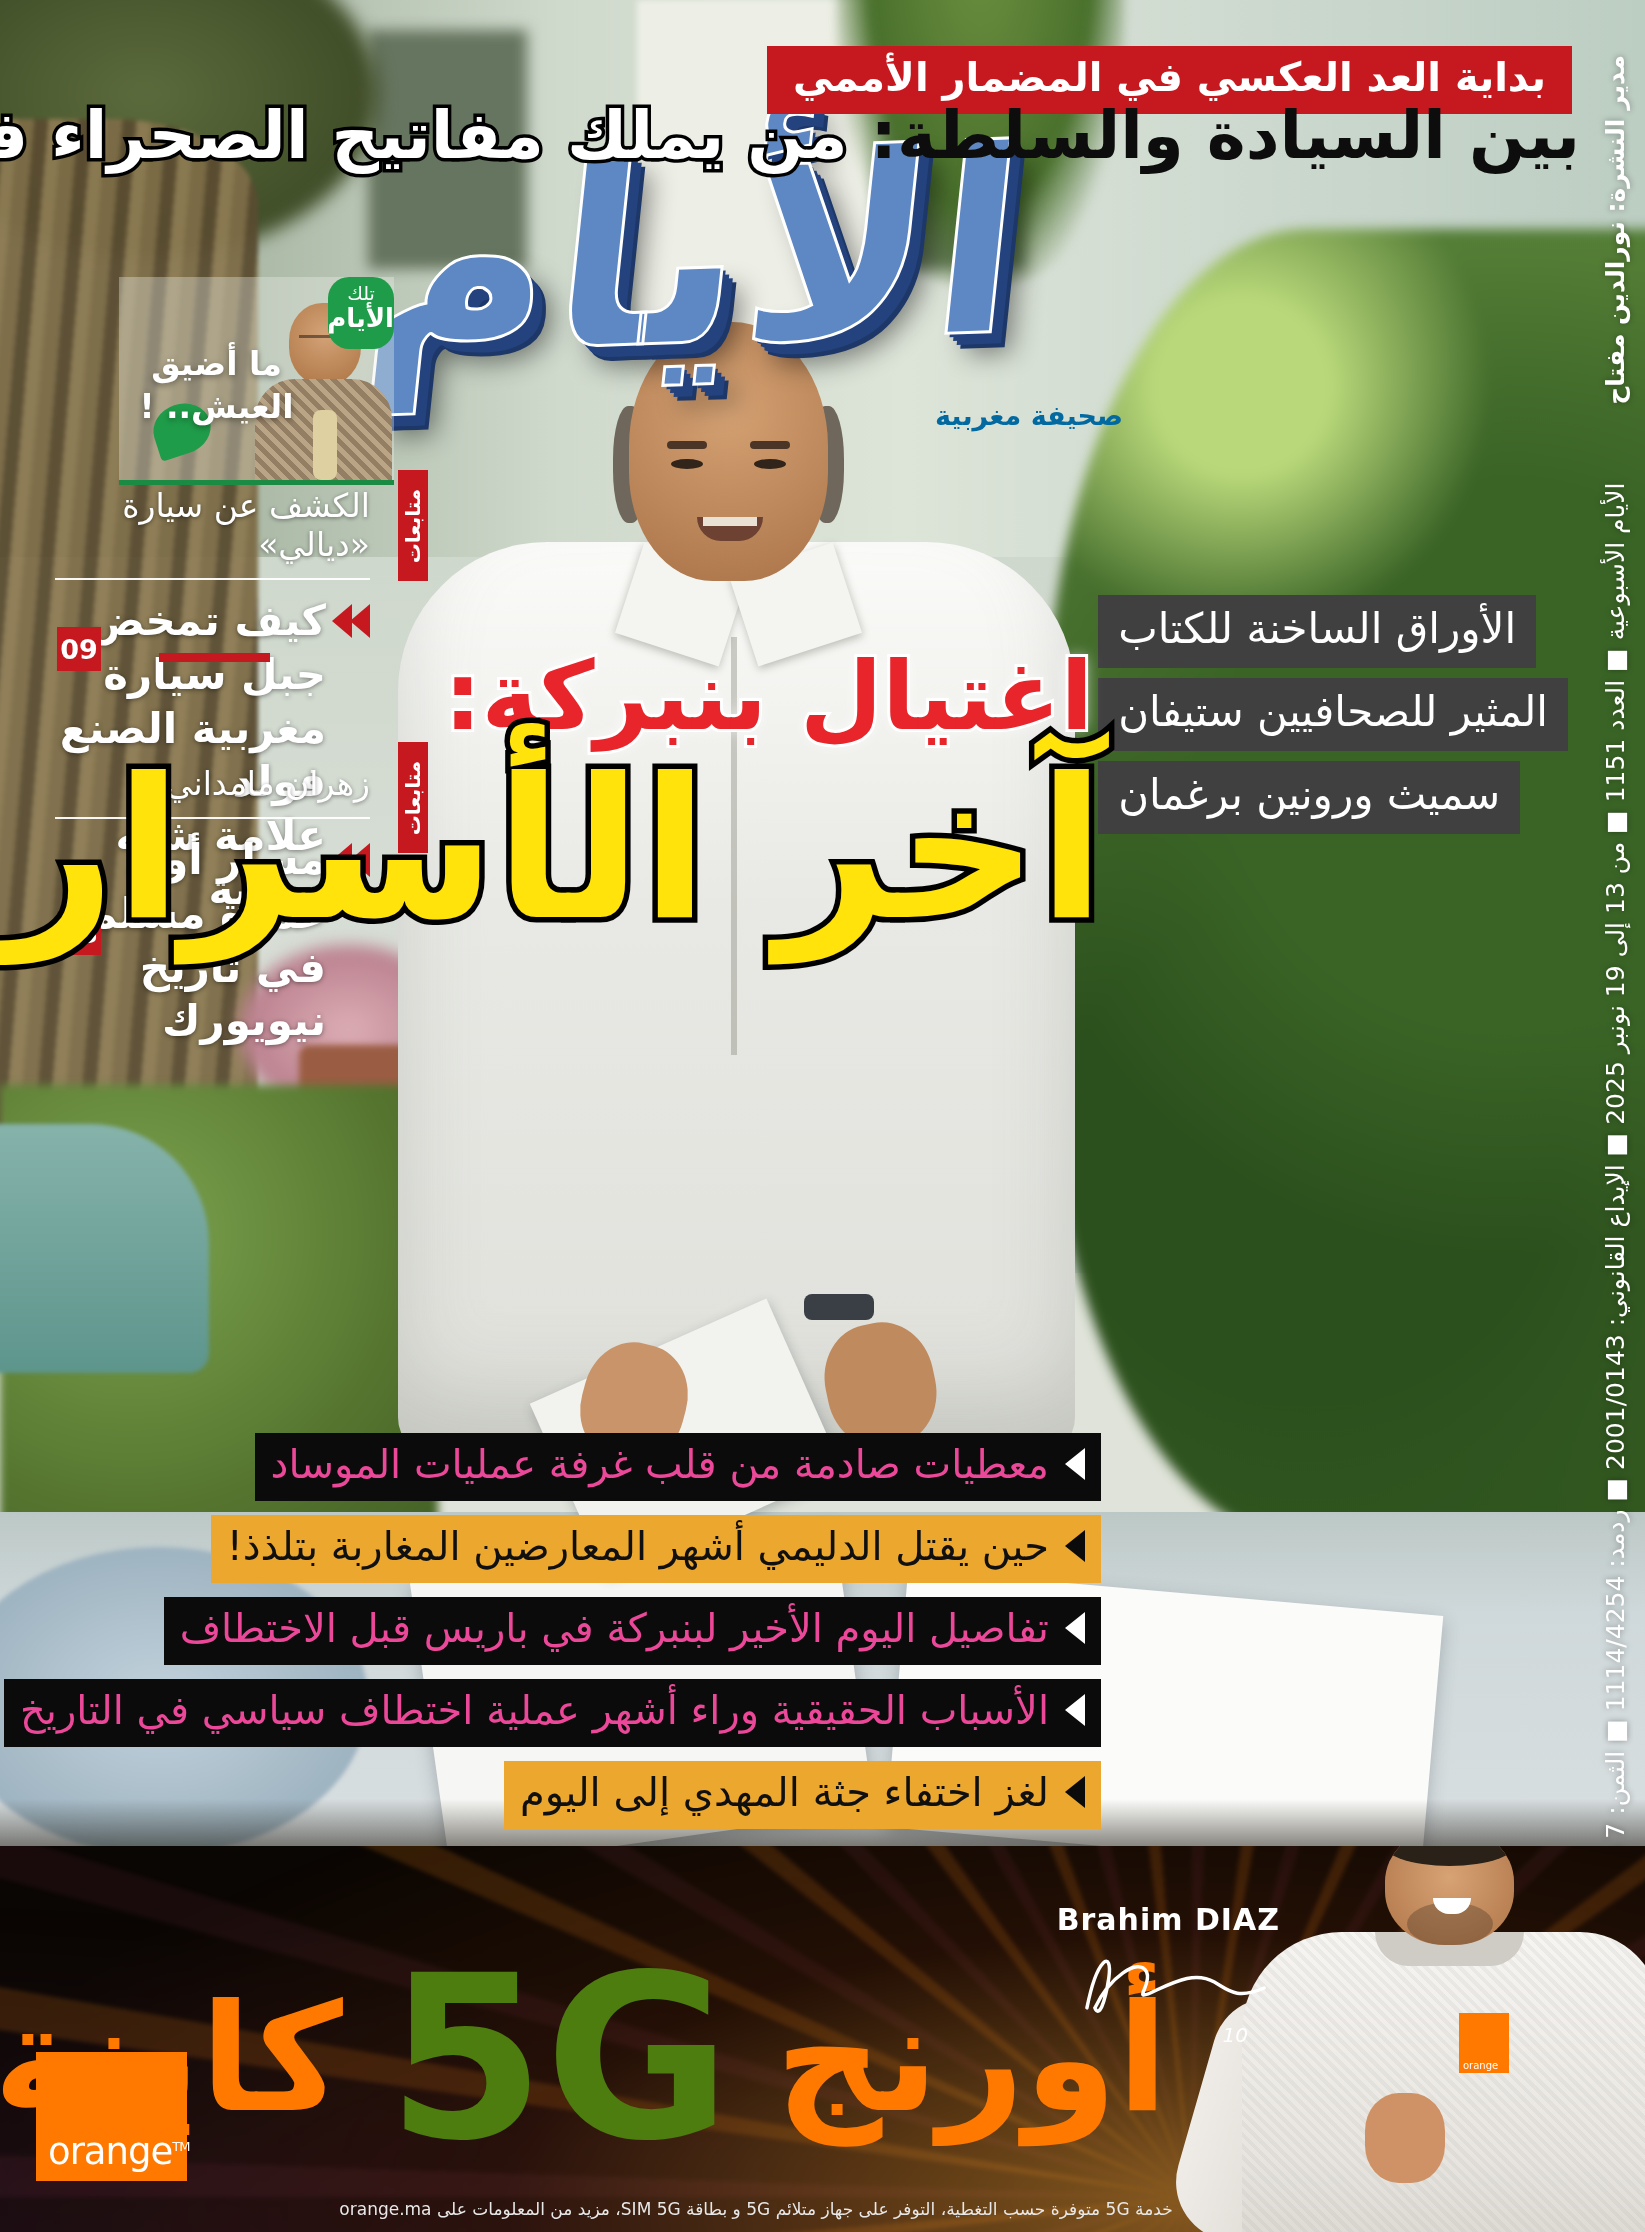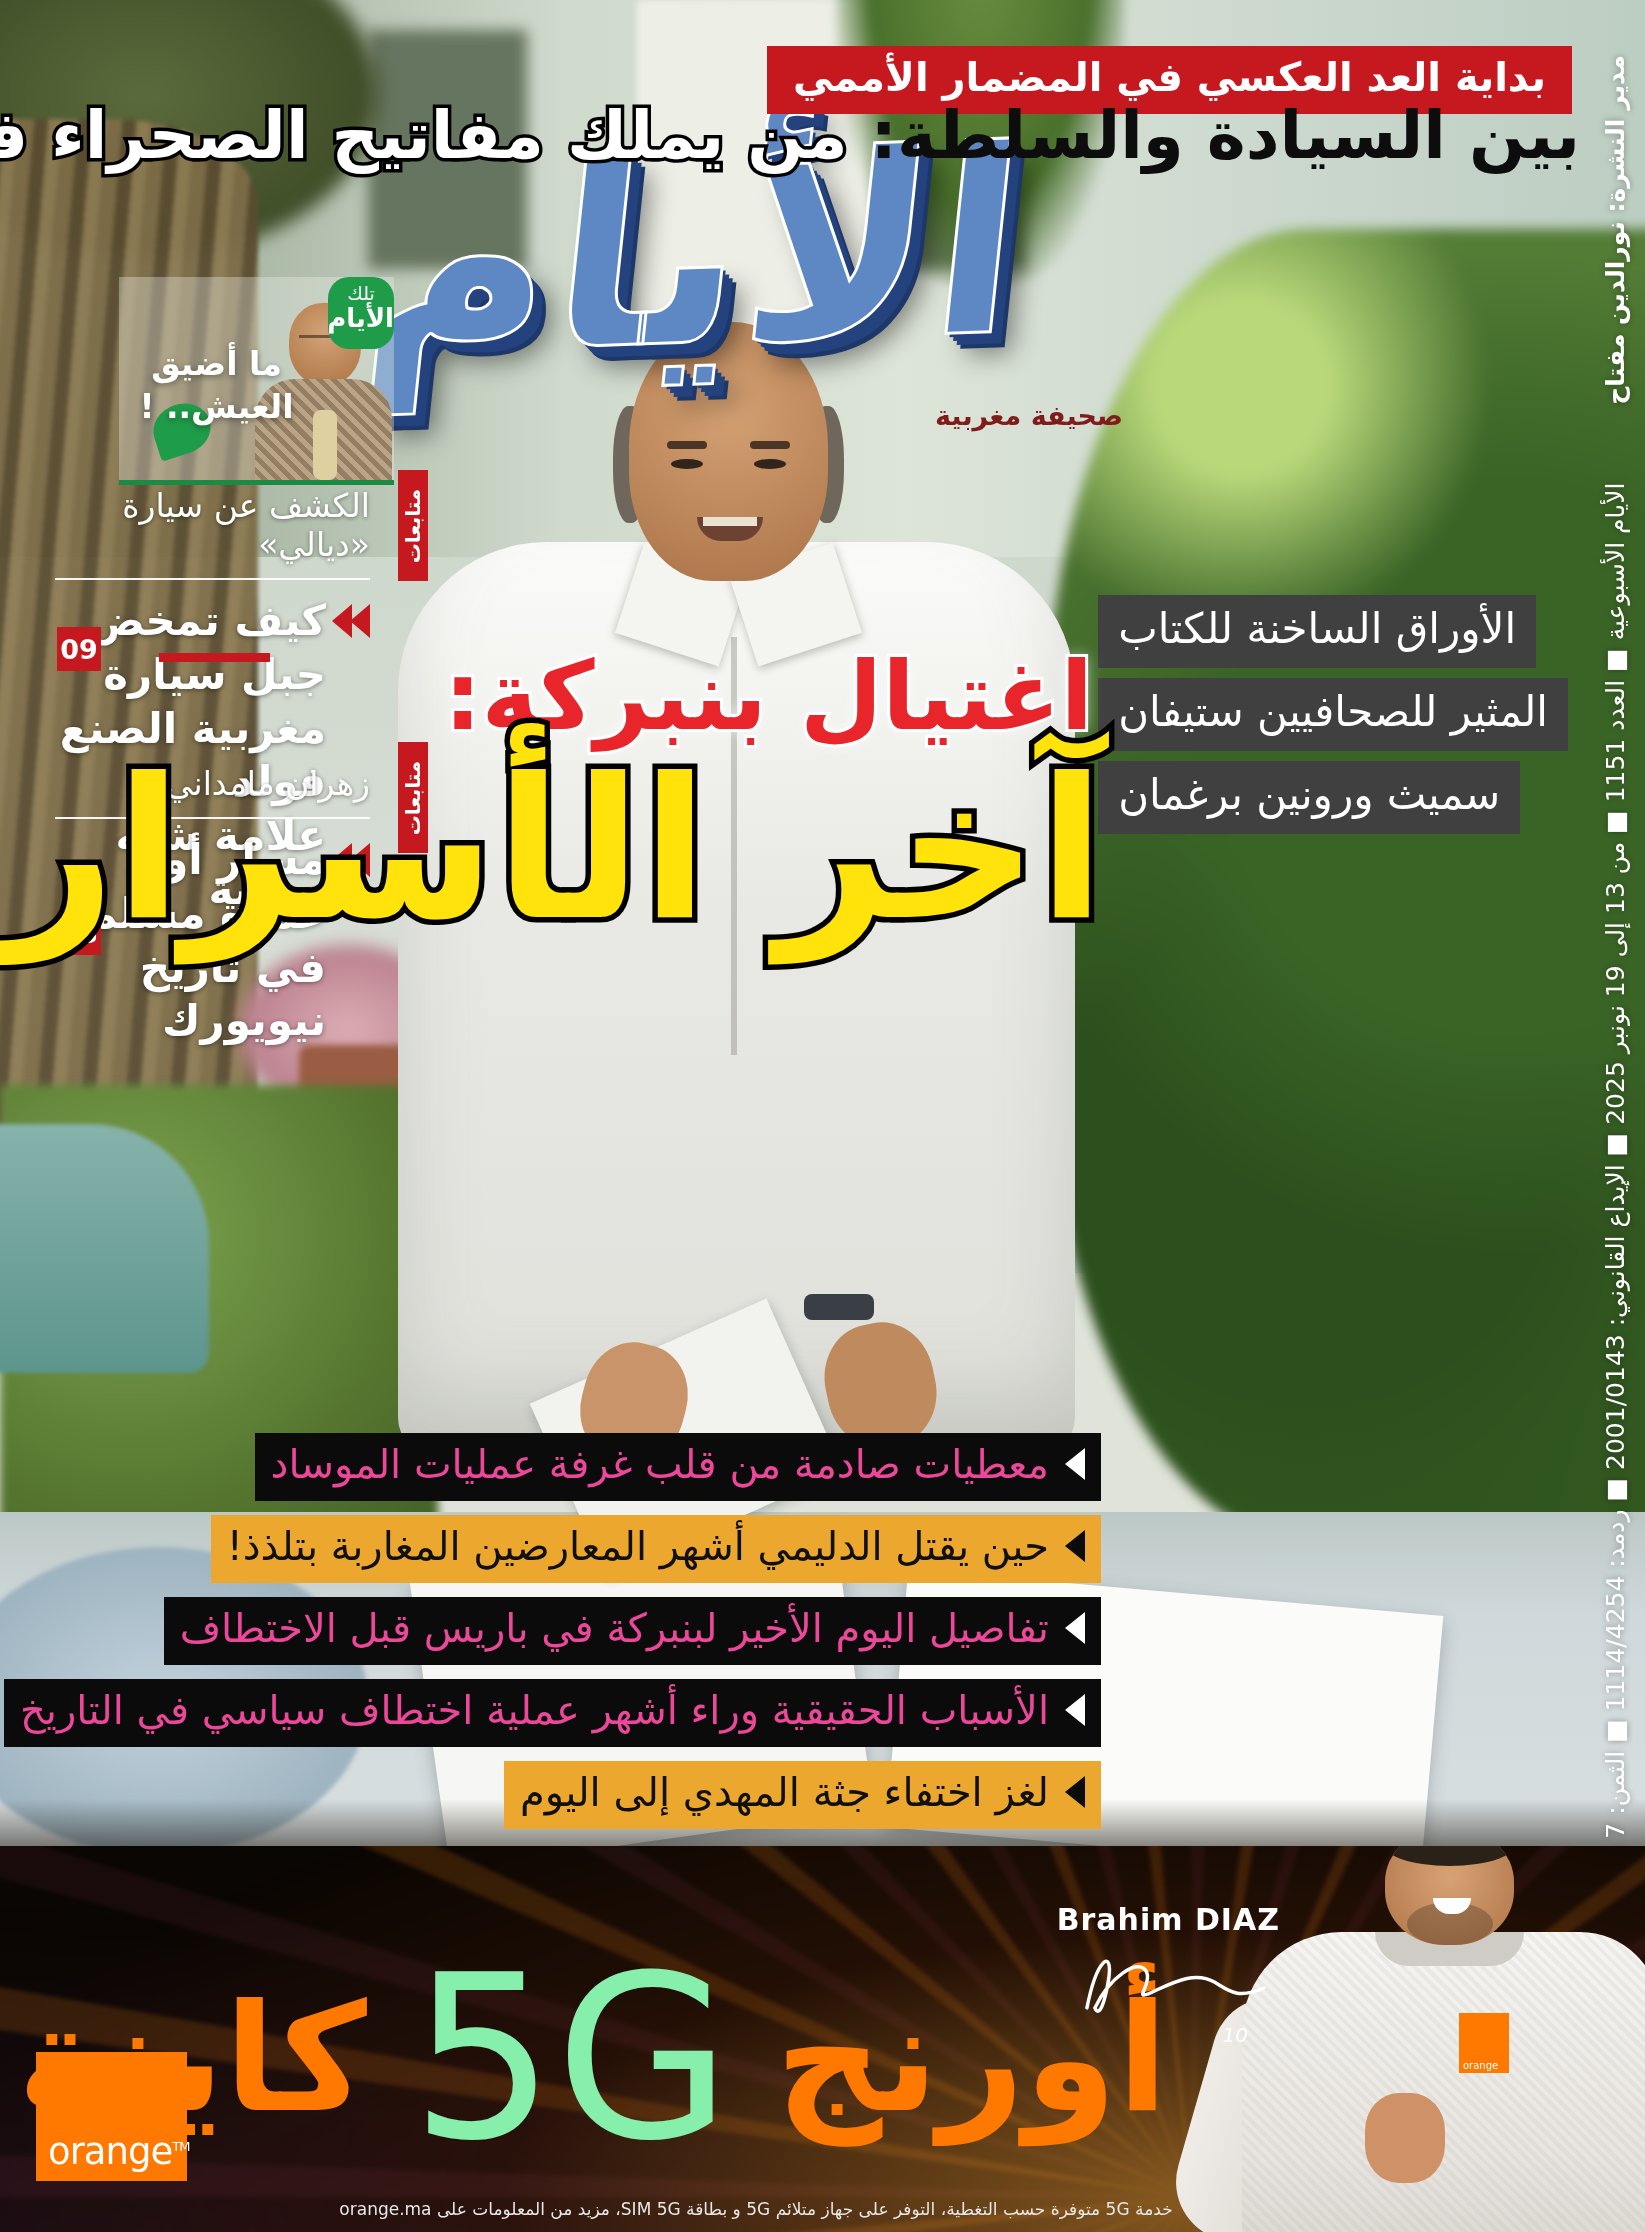--- a/index.html
+++ b/index.html
@@ -87,21 +87,21 @@
     text-shadow:0 0 6px rgba(0,0,0,.35);font-size:25px;line-height:60px;}
   .spine .mgr{font-weight:bold;margin-left:70px;}
 
   
   .logo{position:absolute;left:368px;top:127px;z-index:20;direction:rtl;
     font-size:254px;font-weight:bold;line-height:1;color:var(--blue);
     transform:rotate(-2deg) skewX(-8deg);
     -webkit-text-stroke:3px #fff;
     text-shadow:4px 4px 0 var(--blue_dark),8px 8px 0 var(--blue_dark),12px 12px 0 var(--blue_dark),
       16px 16px 0 #1d3768,22px 22px 26px rgba(0,0,0,.45);}
-  .tagline{position:absolute;left:935px;top:400px;z-index:21;direction:rtl;font-size:27px;color:#7f1d1d;font-weight:bold;}
+  .tagline{position:absolute;left:935px;top:400px;z-index:21;direction:rtl;font-size:27px;color:#0369a1;font-weight:bold;}
 
   
   .card{position:absolute;left:119px;top:277px;width:275px;height:203px;z-index:22;
     background:rgba(238,241,236,.35);border-bottom:5px solid #1b8a43;}
   .card-badge{position:absolute;right:0;top:0;width:66px;height:72px;background:var(--green);
     color:#fff;text-align:center;direction:rtl;padding-top:6px;box-sizing:border-box;border-radius:21px;}
   .card-badge .b1{display:block;font-size:19px;line-height:1.1;}
   .card-badge .b2{display:block;font-size:26px;font-weight:bold;line-height:1.15;}
   .card-man{position:absolute;right:2px;bottom:0;width:137px;height:187px;overflow:hidden;}
   .cm-suit{position:absolute;left:0;bottom:-8px;width:137px;height:109px;border-radius:40px 40px 0 0;
@@ -164,21 +164,21 @@
   .ad .rays{position:absolute;left:-20%;top:-60%;width:140%;height:260%;
     background:
       radial-gradient(ellipse at 66% 58%,rgba(255,170,60,.5),rgba(150,60,15,.18) 32%,rgba(0,0,0,0) 58%),
       repeating-conic-gradient(from 8deg at 66% 58%,rgba(255,140,20,.17) 0 2deg,rgba(0,0,0,0) 2deg 7deg,
         rgba(230,90,140,.07) 7deg 9deg,rgba(0,0,0,0) 9deg 15deg),
       radial-gradient(ellipse at 8% 78%,rgba(150,60,140,.18),rgba(0,0,0,0) 45%);
     filter:blur(2px);}
   .ad-headline{position:absolute;right:478px;bottom:72px;direction:rtl;display:flex;align-items:center;
     gap:44px;z-index:3;}
   .ad-w1,.ad-w3{color:var(--orange);font-size:149px;font-weight:900;line-height:1;}
-  .ad-w2{color:#86efac;font-size:227px;font-weight:400;line-height:.9;}
+  .ad-w2{color:#4d7c0f;font-size:227px;font-weight:700;line-height:.9;}
   .olog{position:absolute;left:36px;bottom:52px;width:151px;height:129px;background:var(--orange);z-index:3;}
   .olog .otext{position:absolute;left:12px;bottom:8px;color:#fff;font-size:37px;letter-spacing:-1px;}
   .olog sup{font-size:13px;}
   .athlete-name{position:absolute;right:366px;top:56px;color:#fff;font-size:30px;font-weight:bold;z-index:4;letter-spacing:1px;}
   .signature{position:absolute;right:348px;top:92px;z-index:4;}
   .sig-num{position:absolute;right:398px;top:177px;color:#fff;font-size:20px;z-index:4;font-style:italic;}
   .ad-footer{position:absolute;left:328px;bottom:14px;width:856px;direction:rtl;text-align:center;
     color:#e8e8e8;font-size:17px;z-index:4;}
   
   .runner{position:absolute;right:0;top:0;width:438px;height:387px;z-index:2;}

